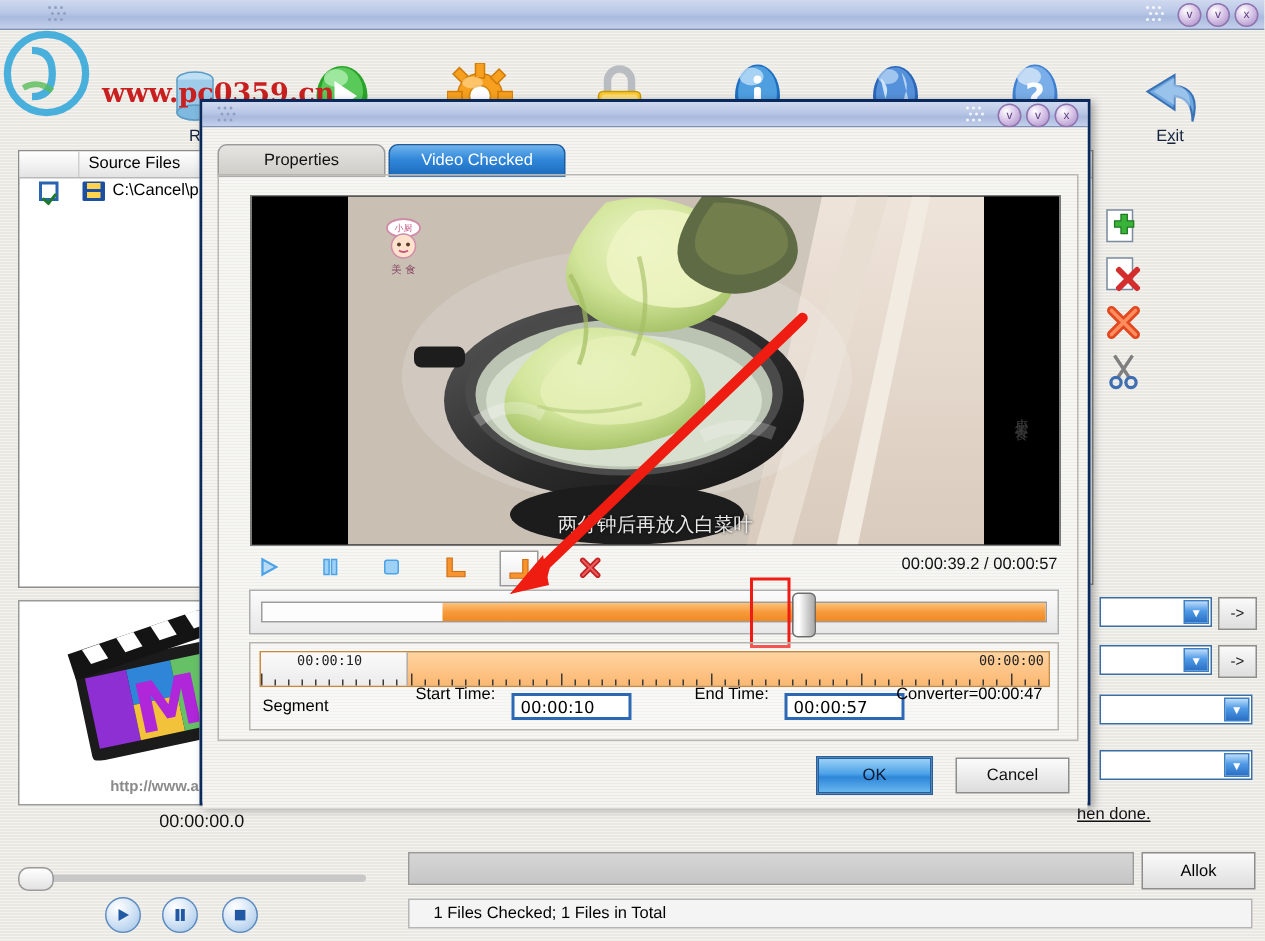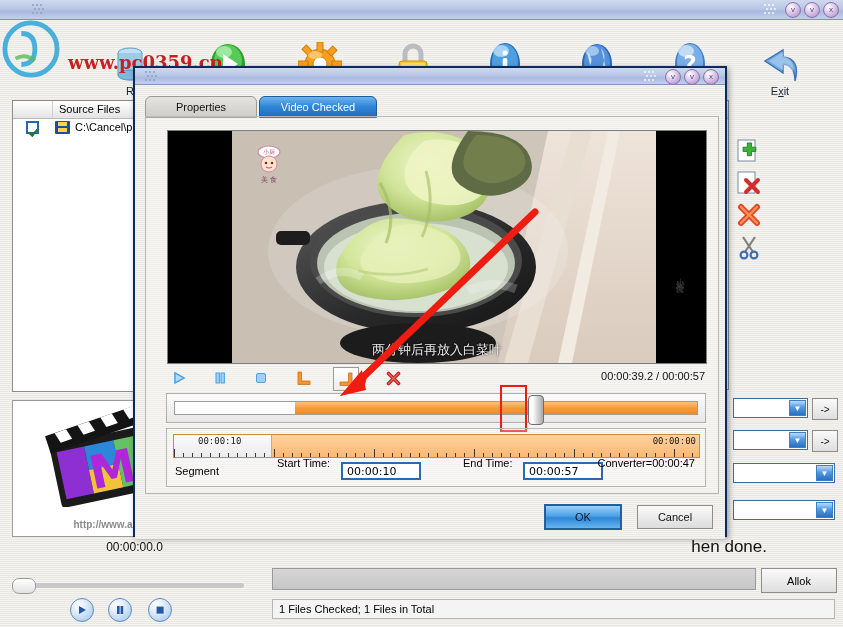--- a/index.html
+++ b/index.html
@@ -78,31 +78,31 @@
 
   
   .combo{position:absolute;height:20px;background:#fff;border:1px solid #3a6ea5;box-sizing:border-box;}
   .combo .arrow{position:absolute;right:1px;top:1px;width:17px;height:16px;
     background:linear-gradient(180deg,#bcdcfa 0%,#4f9ae6 45%,#2a6fc4 100%);
     border:1px solid #3b7fc4;box-sizing:border-box;display:flex;align-items:center;justify-content:center;
     color:#fff;font-size:8px;}
   .gobtn{position:absolute;width:24px;height:20px;
     background:linear-gradient(180deg,#fafafa,#dedede);border:1px solid #8d8d8d;
     display:flex;align-items:center;justify-content:center;font-size:10px;color:#222;}
-  .donetext{position:absolute;right:8px;font-size:17px;color:#111;}
+  .donetext{position:absolute;right:8px;font-size:11px;color:#111;text-decoration:underline;}
 
   
   .progbar{position:absolute;left:272px;top:568px;width:482px;height:20px;
     background:linear-gradient(180deg,#d6d6d6,#c6c6c6);border:1px solid #9a9a9a;}
   .stopbtn{position:absolute;left:761px;top:568px;width:74px;height:23px;
     background:linear-gradient(180deg,#fafafa,#dedede);border:1px solid #8d8d8d;
     display:flex;align-items:center;justify-content:center;font-size:11px;}
   .statusbox{position:absolute;left:272px;top:599px;width:563px;height:20px;
     background:#f4f4f4;border:1px solid #b6b6b6;display:flex;align-items:center;
-    padding-left:6px;box-sizing:border-box;font-size:11px;}
+    padding-left:16px;box-sizing:border-box;font-size:11px;}
 
   
   .dlg{position:absolute;left:133px;top:66px;width:594px;height:471px;
     background:#f0efeb;border:2px solid #0a2a5e;box-sizing:border-box;
     box-shadow:2px 2px 6px rgba(0,0,0,.35);}
   .dlg-title{position:absolute;left:0;top:0;width:100%;height:17px;
     background:linear-gradient(180deg,#cfd9ef 0%,#b9c7e6 45%,#a9bade 62%,#c4d0ea 100%);
     border-bottom:1px solid #7f91b8;box-sizing:border-box;}
   .dlg-title .t{position:absolute;left:30px;top:2px;font-size:11px;color:#11223f;white-space:nowrap;
     overflow:hidden;width:480px;font-family:"DejaVu Sans",sans-serif;}

